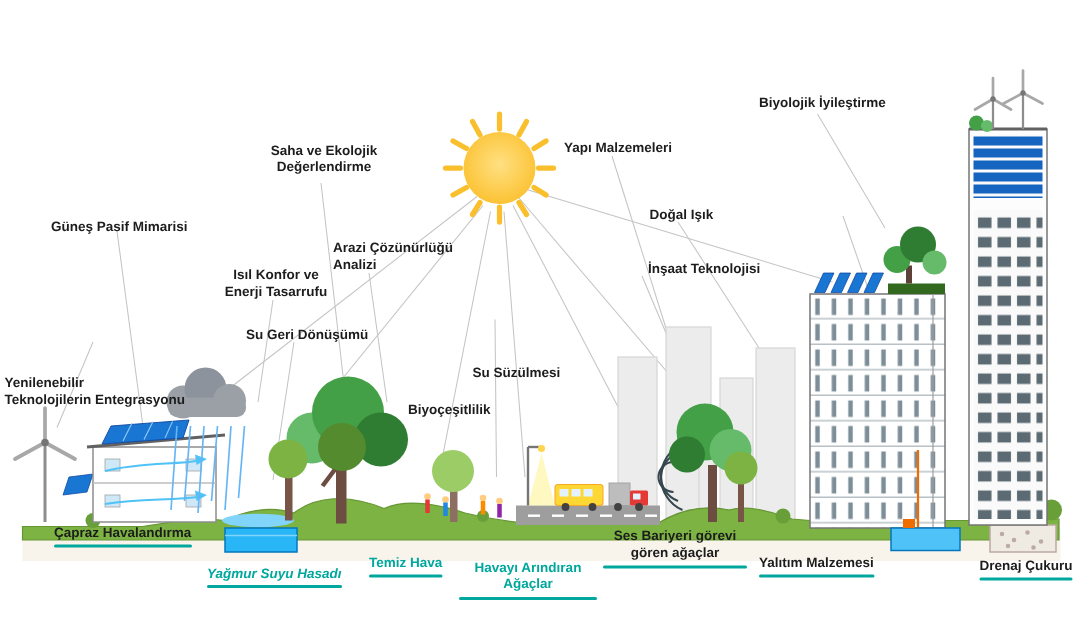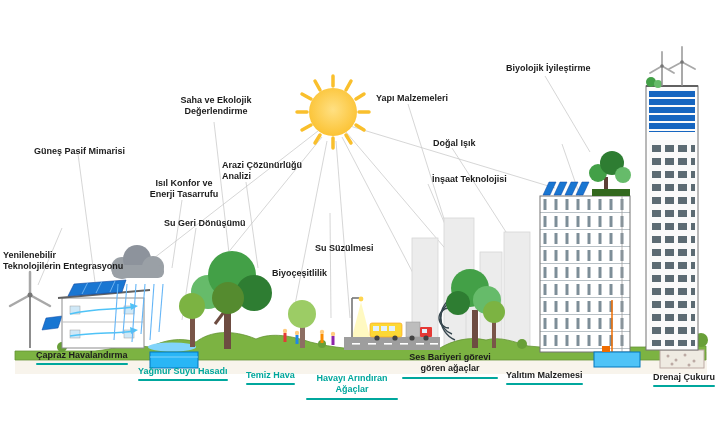--- a/index.html
+++ b/index.html
@@ -300,21 +300,21 @@
 Analizi</div>
   <div class="lbl center" style="left:138px;top:178px;width:92px;">Isıl Konfor ve
 Enerji Tasarrufu</div>
   <div class="lbl nowrap" style="left:164px;top:218px;text-align:center;">Su Geri Dönüşümü</div>
   <div class="lbl nowrap" style="left:315px;top:203px;margin-top:40px;">Su Süzülmesi</div>
   <div class="lbl" style="left:3px;top:206px;width:138px;margin-top:44px;">Yenilenebilir
 Teknolojilerin Entegrasyonu</div>
   <div class="lbl nowrap" style="left:272px;top:268px;">Biyoçeşitlilik</div>
 
   <div class="lbl nowrap ul" style="left:36px;top:350px;">Çapraz Havalandırma</div>
-  <div class="lbl nowrap ul teal" style="left:138px;top:366px;">Yağmur Suyu Hasadı</div>
+  <div class="lbl nowrap ul teal" style="left:138px;top:377px;font-style:italic;">Yağmur Suyu Hasadı</div>
   <div class="lbl nowrap ul teal" style="left:246px;top:370px;">Temiz Hava</div>
   <div class="lbl center ul teal" style="left:306px;top:373px;width:92px;">Havayı Arındıran
 Ağaçlar</div>
   <div class="lbl center ul" style="left:402px;top:352px;width:96px;">Ses Bariyeri görevi
 gören ağaçlar</div>
   <div class="lbl nowrap ul" style="left:506px;top:370px;">Yalıtım Malzemesi</div>
   <div class="lbl nowrap ul" style="left:653px;top:372px;">Drenaj Çukuru</div>
 
 </div>
 

